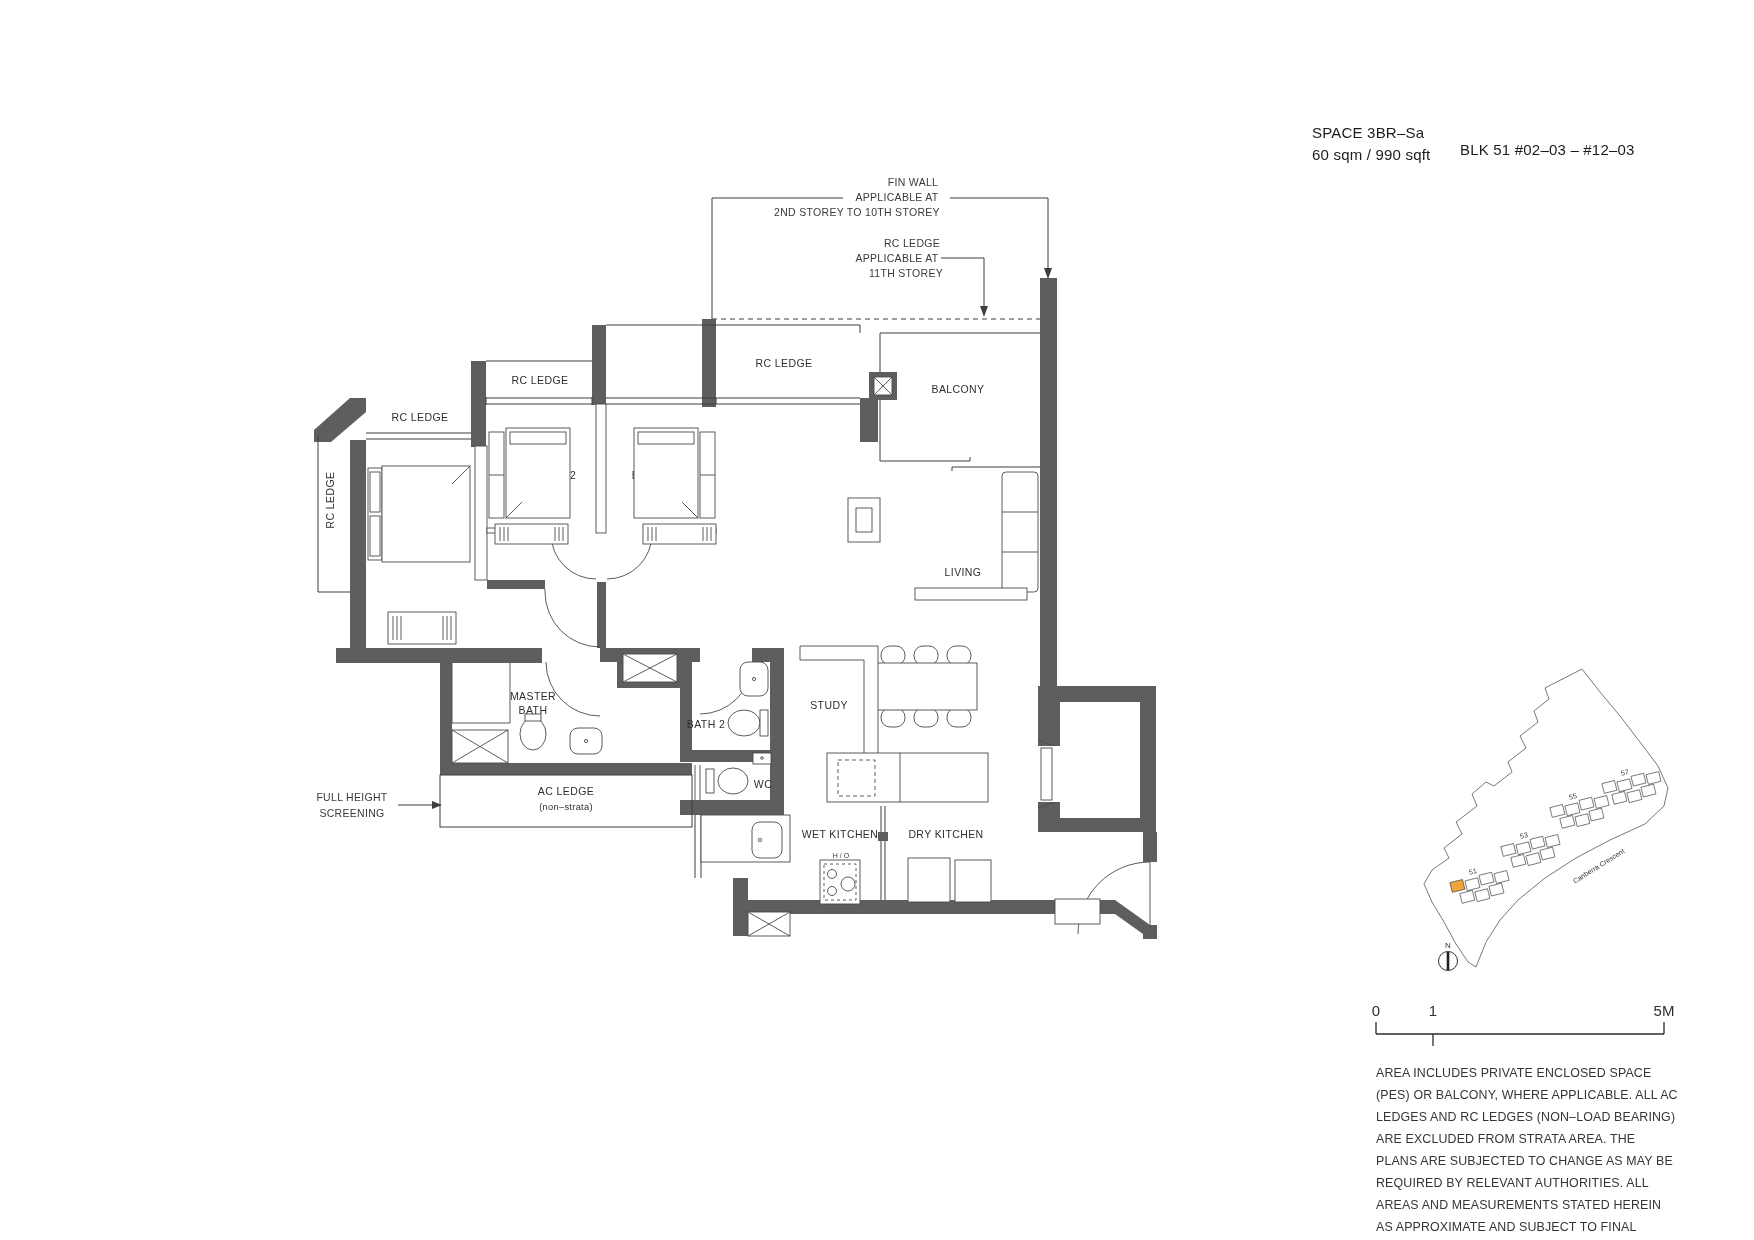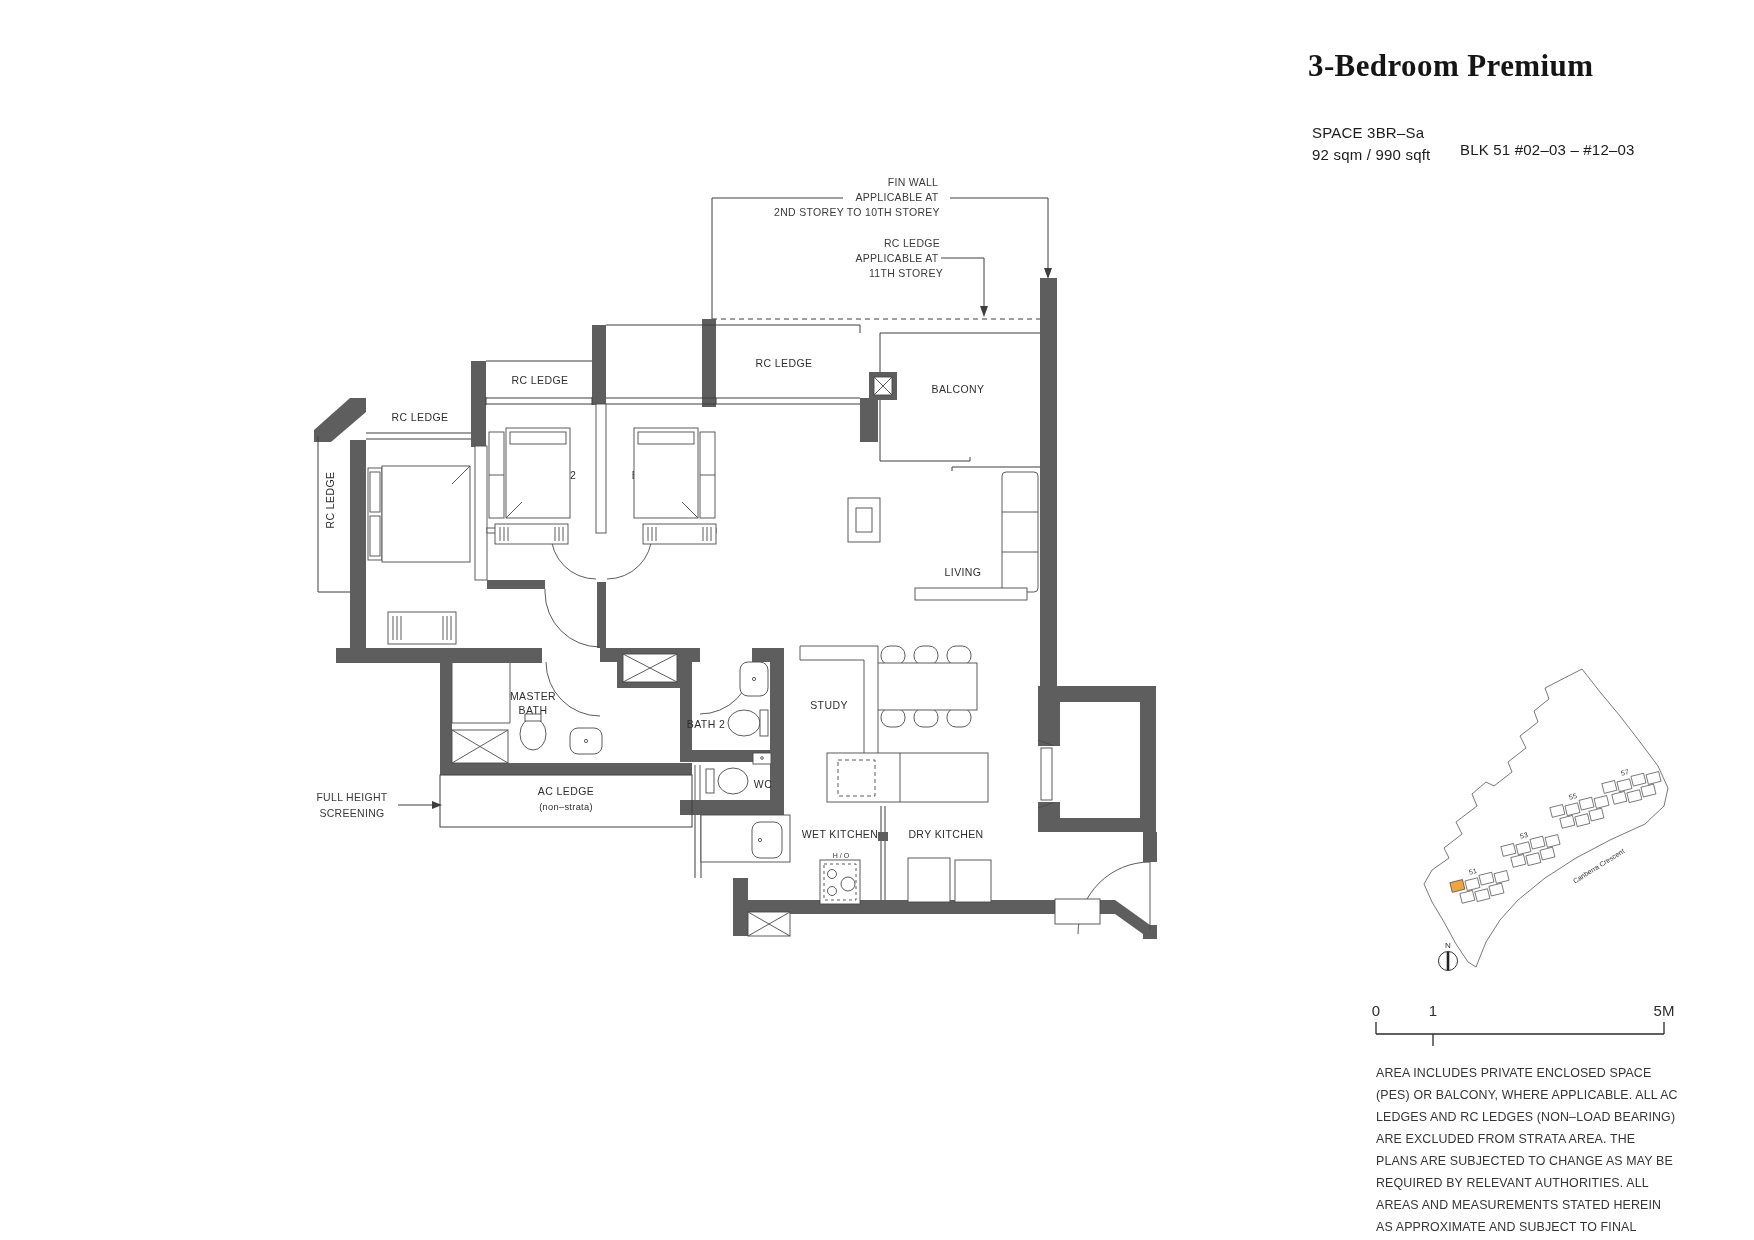--- a/index.html
+++ b/index.html
@@ -20,23 +20,22 @@
   .ln{stroke:#3e3e3e;stroke-width:1;fill:none;}
   .fn{stroke:#4a4a4a;stroke-width:.9;fill:none;}
   .fw{stroke:#4a4a4a;stroke-width:.9;fill:#fff;}
   .dash{stroke:#3e3e3e;stroke-width:1;fill:none;stroke-dasharray:5 4;}
 </style>
 </head>
 <body>
 
 <div class="page">
 
-  <div class="abs title" style="left:1308px;top:48px;">3-Bedroom Premium</div>
   <div class="abs meta" style="left:1312px;top:124px;">SPACE 3BR–Sa</div>
-  <div class="abs meta" style="left:1312px;top:146px;">92 sqm / 990 sqft</div>
+  <div class="abs meta" style="left:1312px;top:146px;">60 sqm / 990 sqft</div>
   <div class="abs meta" style="left:1460px;top:141px;">BLK 51  #02–03 – #12–03</div>
 
   <div class="abs disclaimer" style="left:1376px;top:1062px;width:302px;">AREA INCLUDES PRIVATE ENCLOSED SPACE (PES) OR BALCONY, WHERE APPLICABLE. ALL AC LEDGES AND RC LEDGES (NON–LOAD BEARING) ARE EXCLUDED FROM STRATA AREA. THE PLANS ARE SUBJECTED TO CHANGE AS MAY BE REQUIRED BY RELEVANT AUTHORITIES. ALL AREAS AND MEASUREMENTS STATED HEREIN AS APPROXIMATE AND SUBJECT TO FINAL SURVEY.</div>
 
   <svg width="1754" height="1240" viewBox="0 0 1754 1240">
 
     <g>
       <text class="an" x="913" y="186" text-anchor="middle">FIN WALL</text>
       <text class="an" x="897" y="201" text-anchor="middle">APPLICABLE AT</text>
       <text class="an" x="857" y="216" text-anchor="middle">2ND STOREY TO 10TH  STOREY</text>

